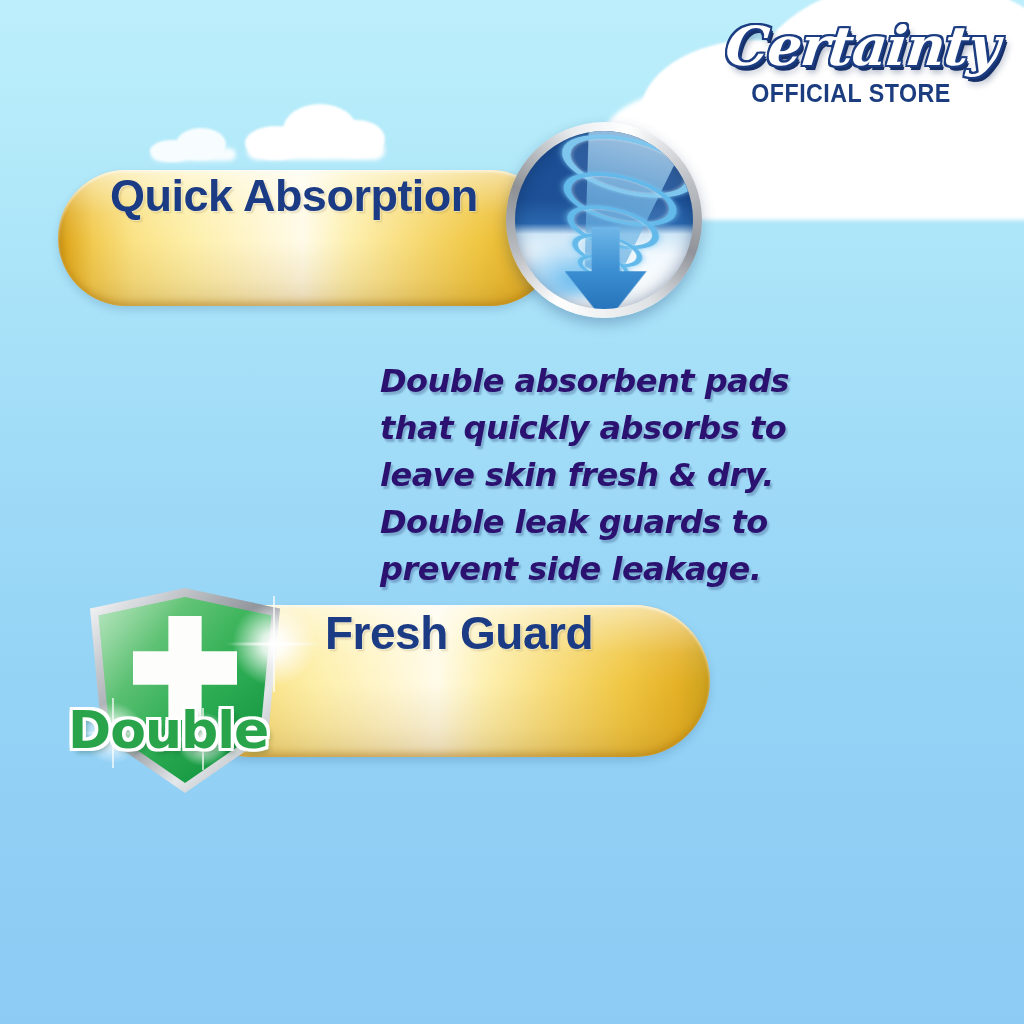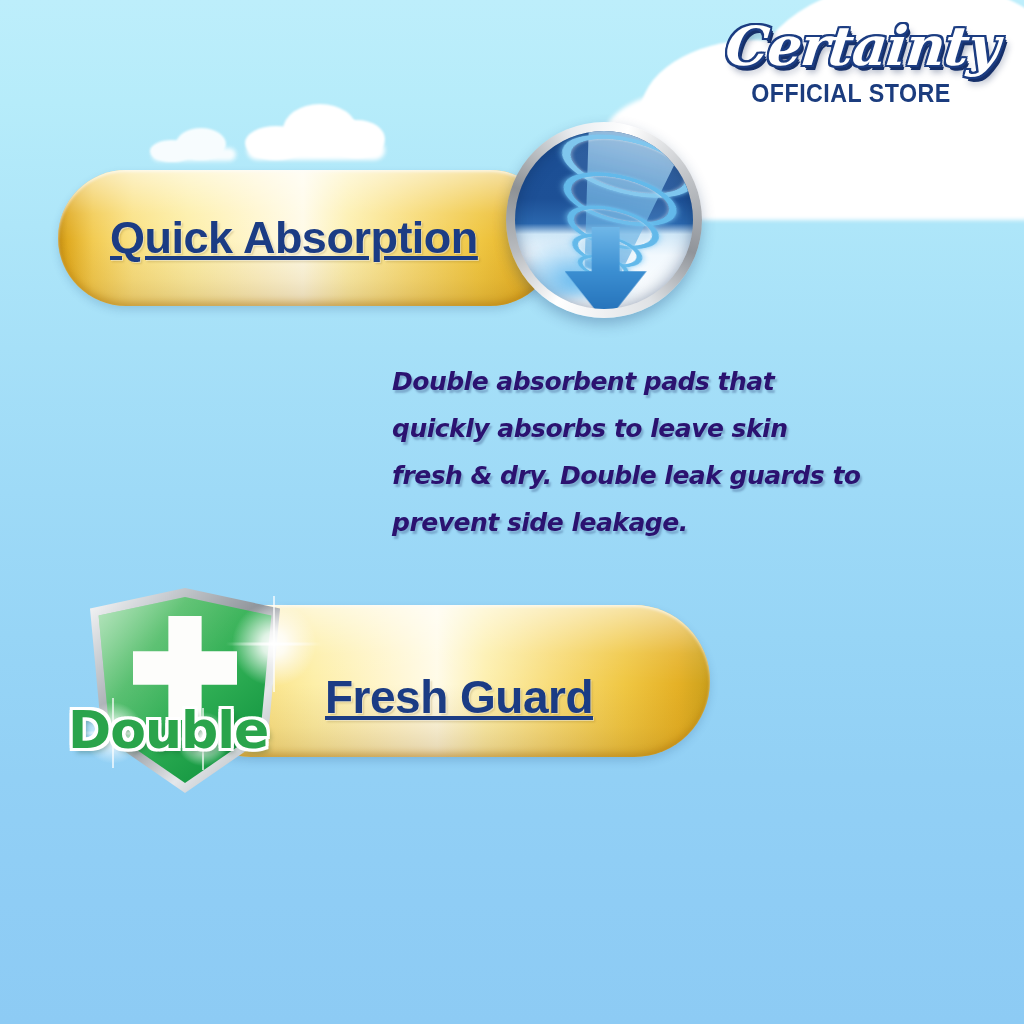--- a/index.html
+++ b/index.html
@@ -142,23 +142,22 @@
         rgba(255,255,255,0) 52%,
         rgba(168,116,12,.12) 80%,
         rgba(150,100,8,.26) 100%);
     pointer-events: none;
   }
   .pill-text {
     position: absolute;
     inset: 0;
     display: flex;
     flex-direction: column;
-    justify-content: center;
+    justify-content: flex-start;
     color: #1b3c84;
-    text-decoration: underline;
   }
   .pill-title {
     font-weight: 700;
     letter-spacing: -0.5px;
     text-shadow: 1px 1px 0 rgba(255,255,255,.45), 2px 2px 2px rgba(120,90,20,.22);
   }
   .pill-sub {
     font-weight: 700;
     font-style: italic;
     letter-spacing: -0.3px;
@@ -169,21 +168,21 @@
     left: 58px;  top: 170px;  width: 500px; height: 136px;
   }
   #pill-quick-absorption .pill-text { padding-left: 52px; }
   #pill-quick-absorption .pill-title { font-size: 45px; line-height: 52px; }
   #pill-quick-absorption .pill-sub   { font-size: 34px; line-height: 42px; padding-left: 32px; }
 
   #pill-fresh-guard {
     left: 175px; top: 605px; width: 535px; height: 152px;
   }
   #pill-fresh-guard .pill-text { padding-left: 150px; }
-  #pill-fresh-guard .pill-title { font-size: 46px; line-height: 56px; margin-top: 32px; }
+  #pill-fresh-guard .pill-title { font-size: 46px; line-height: 56px; }
   #pill-fresh-guard .pill-sub   { font-size: 35px; line-height: 46px; padding-left: 18px; }
 
   
   #icon-absorption {
     position: absolute;
     left: 506px;
     top: 122px;
     width: 196px;
     height: 196px;
     border-radius: 50%;
@@ -340,22 +339,22 @@
     position: absolute;
     font-family: "DejaVu Sans", sans-serif;
     font-weight: 700;
     font-style: italic;
     color: #2b1270;
     text-shadow: 2px 3px 2px rgba(60,90,140,.38);
     letter-spacing: -0.5px;
     z-index: 15;
   }
   #copy-quick-absorption {
-    left: 392px; top: 358px; width: 470px;
-    font-size: 25px; line-height: 47px;
+    left: 380px; top: 358px; width: 470px;
+    font-size: 32px; line-height: 47px;
   }
   #copy-fresh-guard {
     left: 396px; top: 798px; width: 500px;
     font-size: 31px; line-height: 46px;
   }
 </style>
 </head>
 <body>
 
 <div id="canvas">

